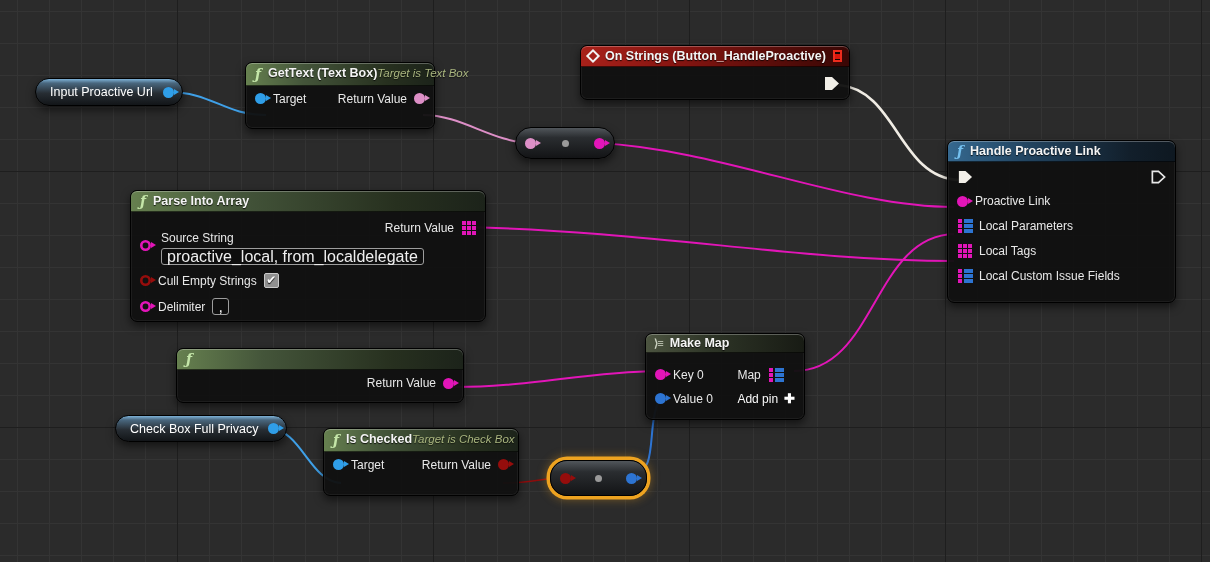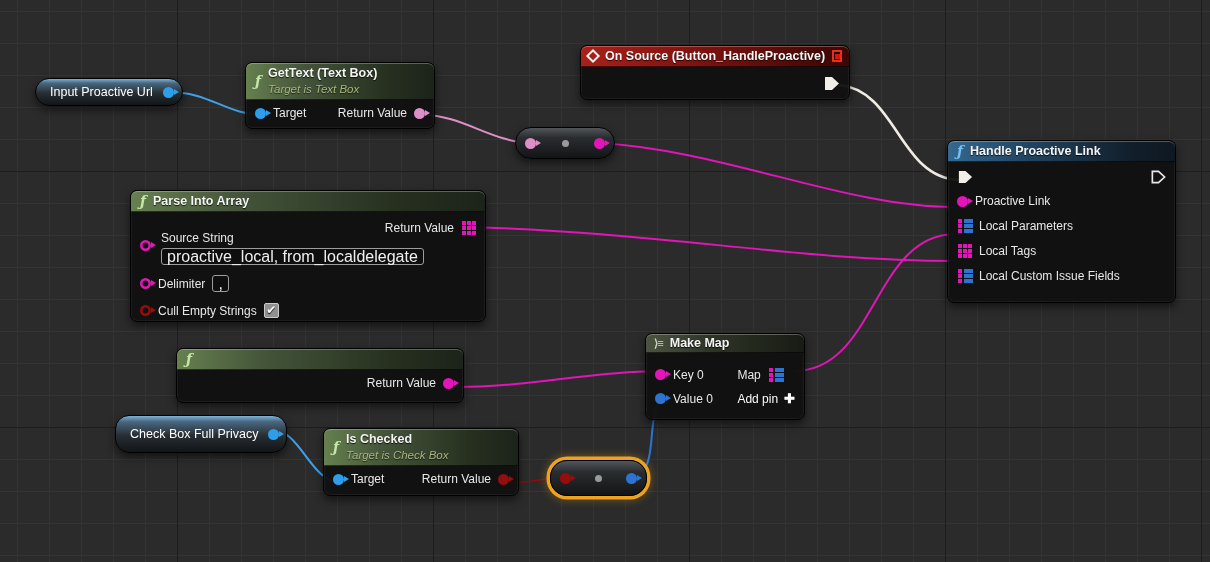--- a/index.html
+++ b/index.html
@@ -23,21 +23,21 @@
   svg.wires path{ fill:none; }
 
   .node{ position:absolute; z-index:2; background:rgba(17,17,17,.96);
     border:1px solid #000; border-radius:7px;
     box-shadow:0 4px 9px rgba(0,0,0,.55), inset 0 0 0 1px rgba(255,255,255,.05);
     color:#e8e8e8; font-size:12px; white-space:nowrap; }
 
   .hdr{ display:flex; align-items:center; gap:7px; padding:3px 9px;
     border-radius:6px 6px 0 0; border-bottom:1px solid rgba(0,0,0,.6);
     box-shadow:inset 0 1px 0 rgba(255,255,255,.28); }
-  .hdr .titles{ display:flex; flex-direction:column; line-height:1.25; }
+  .hdr .titles{ display:flex; flex-direction:row; line-height:1.25;text-align:center; }
   .hdr .t{ font-weight:bold; color:#f4f4f4; font-size:12.5px; text-shadow:0 1px 1px rgba(0,0,0,.8); }
   .hdr .s{ font-style:italic; font-size:11.5px; color:#a9b57f; text-shadow:0 1px 1px rgba(0,0,0,.6); }
   .hdr-green{ background:linear-gradient(90deg,#66804f 0%,#44553a 30%,#27301f 75%,#1c231a 100%); }
   .hdr-blue { background:linear-gradient(90deg,#35688f 0%,#224460 35%,#121f2b 80%,#0e1821 100%); }
   .hdr-red  { background:linear-gradient(90deg,#a8211a 0%,#871511 35%,#4a0a07 85%,#3a0705 100%); }
   .hdr-dark { background:linear-gradient(90deg,#4c5440 0%,#2e3527 40%,#181b14 100%); }
 
   .fglyph{ font-family:"DejaVu Serif", serif; font-style:italic; font-weight:bold; font-size:14px; line-height:1; }
   .fglyph.green{ color:#c4e6a8; } .fglyph.blue{ color:#74c0ef; }
 
@@ -150,21 +150,21 @@
           <span>Return Value</span>
           <span class="pdot c-pink"></span>
         </span>
       </div>
     </div>
   </div>
 
   <div class="node" style="left:580px; top:45px; width:270px; height:55px;">
     <div class="hdr hdr-red" style="padding:3px 7px;">
       <span class="diamond"></span>
-      <span class="t">On Source (Button_HandleProactive)</span>
+      <span class="t">On Strings (Button_HandleProactive)</span>
       <span class="stopbox">
           <i></i>
         </span>
     </div>
     <div class="body" style="display:flex; justify-content:flex-end; padding-top:8px;">
       <svg class="execsvg" width="17" height="17" viewBox="0 0 17 17">
         <path d="M2 2 H9 L16 8.5 L9 15 H2 Z" fill="#f2efe8"></path>
       </svg>
     </div>
   </div>
@@ -224,30 +224,30 @@
         <span>Return Value</span>
         <span class="icon16">
             <span class="grid9" style="--c:#e215b8"></span>
           </span>
       </div>
       <div class="pingroup">
         <span class="pdot c-mag hollow"></span>
         <span class="lbl">Source String</span>
         <span class="tfield" style="min-width:198px">proactive_local, from_localdelegate</span>
       </div>
+      <div class="prow">
+        <span class="pdot c-bool hollow"></span>
+        <span>Cull Empty Strings</span>
+        <span class="checkbox">✔</span>
+      </div>
       <div class="prow" style="margin-bottom:11px; margin-top:10px;">
         <span class="pdot c-mag hollow"></span>
         <span>Delimiter</span>
         <span class="tfield" style="width:17px; text-align:center">,</span>
       </div>
-      <div class="prow">
-        <span class="pdot c-bool hollow"></span>
-        <span>Cull Empty Strings</span>
-        <span class="checkbox">✔</span>
-      </div>
     </div>
   </div>
 
   <div class="node" style="left:176px; top:348px; width:288px; height:55px;">
     <div class="hdr hdr-green">
       <span class="fglyph green">ƒ</span>
     </div>
     <div class="body" style="display:flex; justify-content:flex-end;">
       <span class="prow">
         <span>Return Value</span>
@@ -276,21 +276,21 @@
         <span class="pdot c-blue2"></span>
         <span>Value 0</span>
       </span>
       <span class="addpin">
         <span>Add pin</span>
         <span class="plus">✚</span>
       </span>
     </div>
   </div>
 
-  <div class="varnode" style="left:115px; top:415px; width:172px; height:38px;">
+  <div class="varnode" style="left:115px; top:415px; width:172px; height:27px;">
     <span>Check Box Full Privacy</span>
     <span class="pdot c-blue" style="margin-left:auto"></span>
   </div>
 
   <div class="node" style="left:323px; top:428px; width:196px; height:68px;">
     <div class="hdr hdr-green">
       <span class="fglyph green">ƒ</span>
       <span class="titles">
         <span class="t">Is Checked</span>
         <span class="s">Target is Check Box</span>

